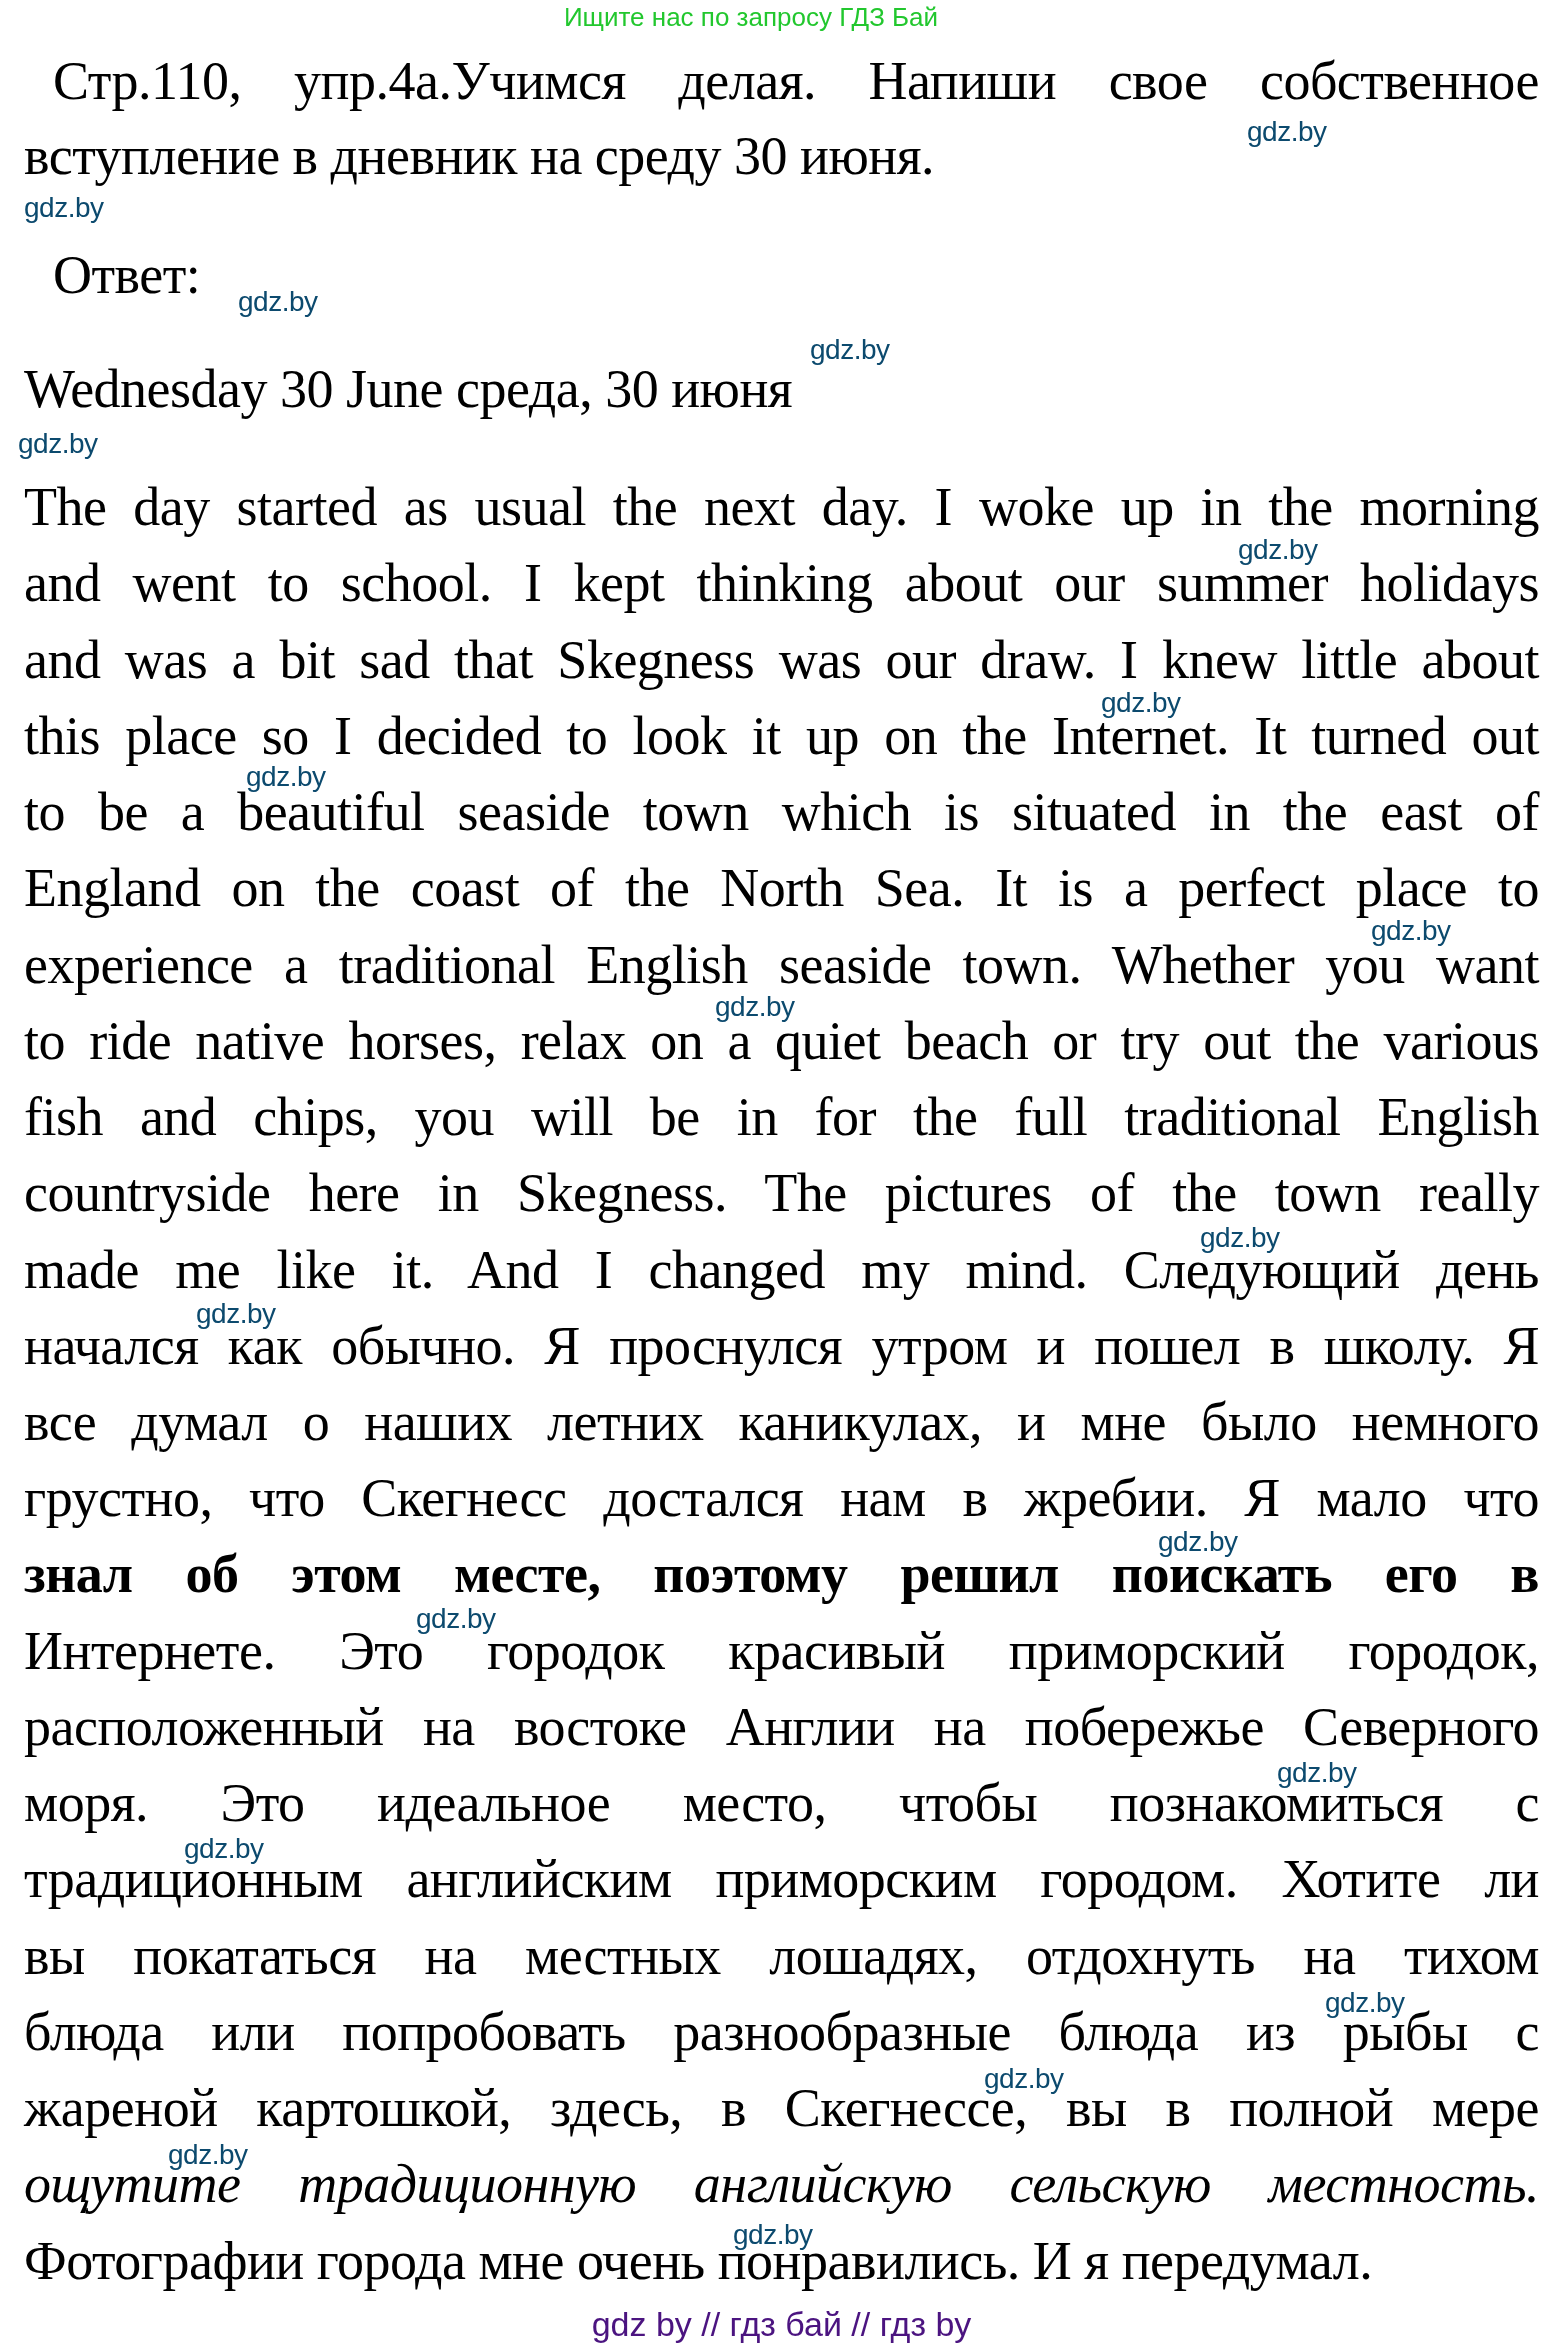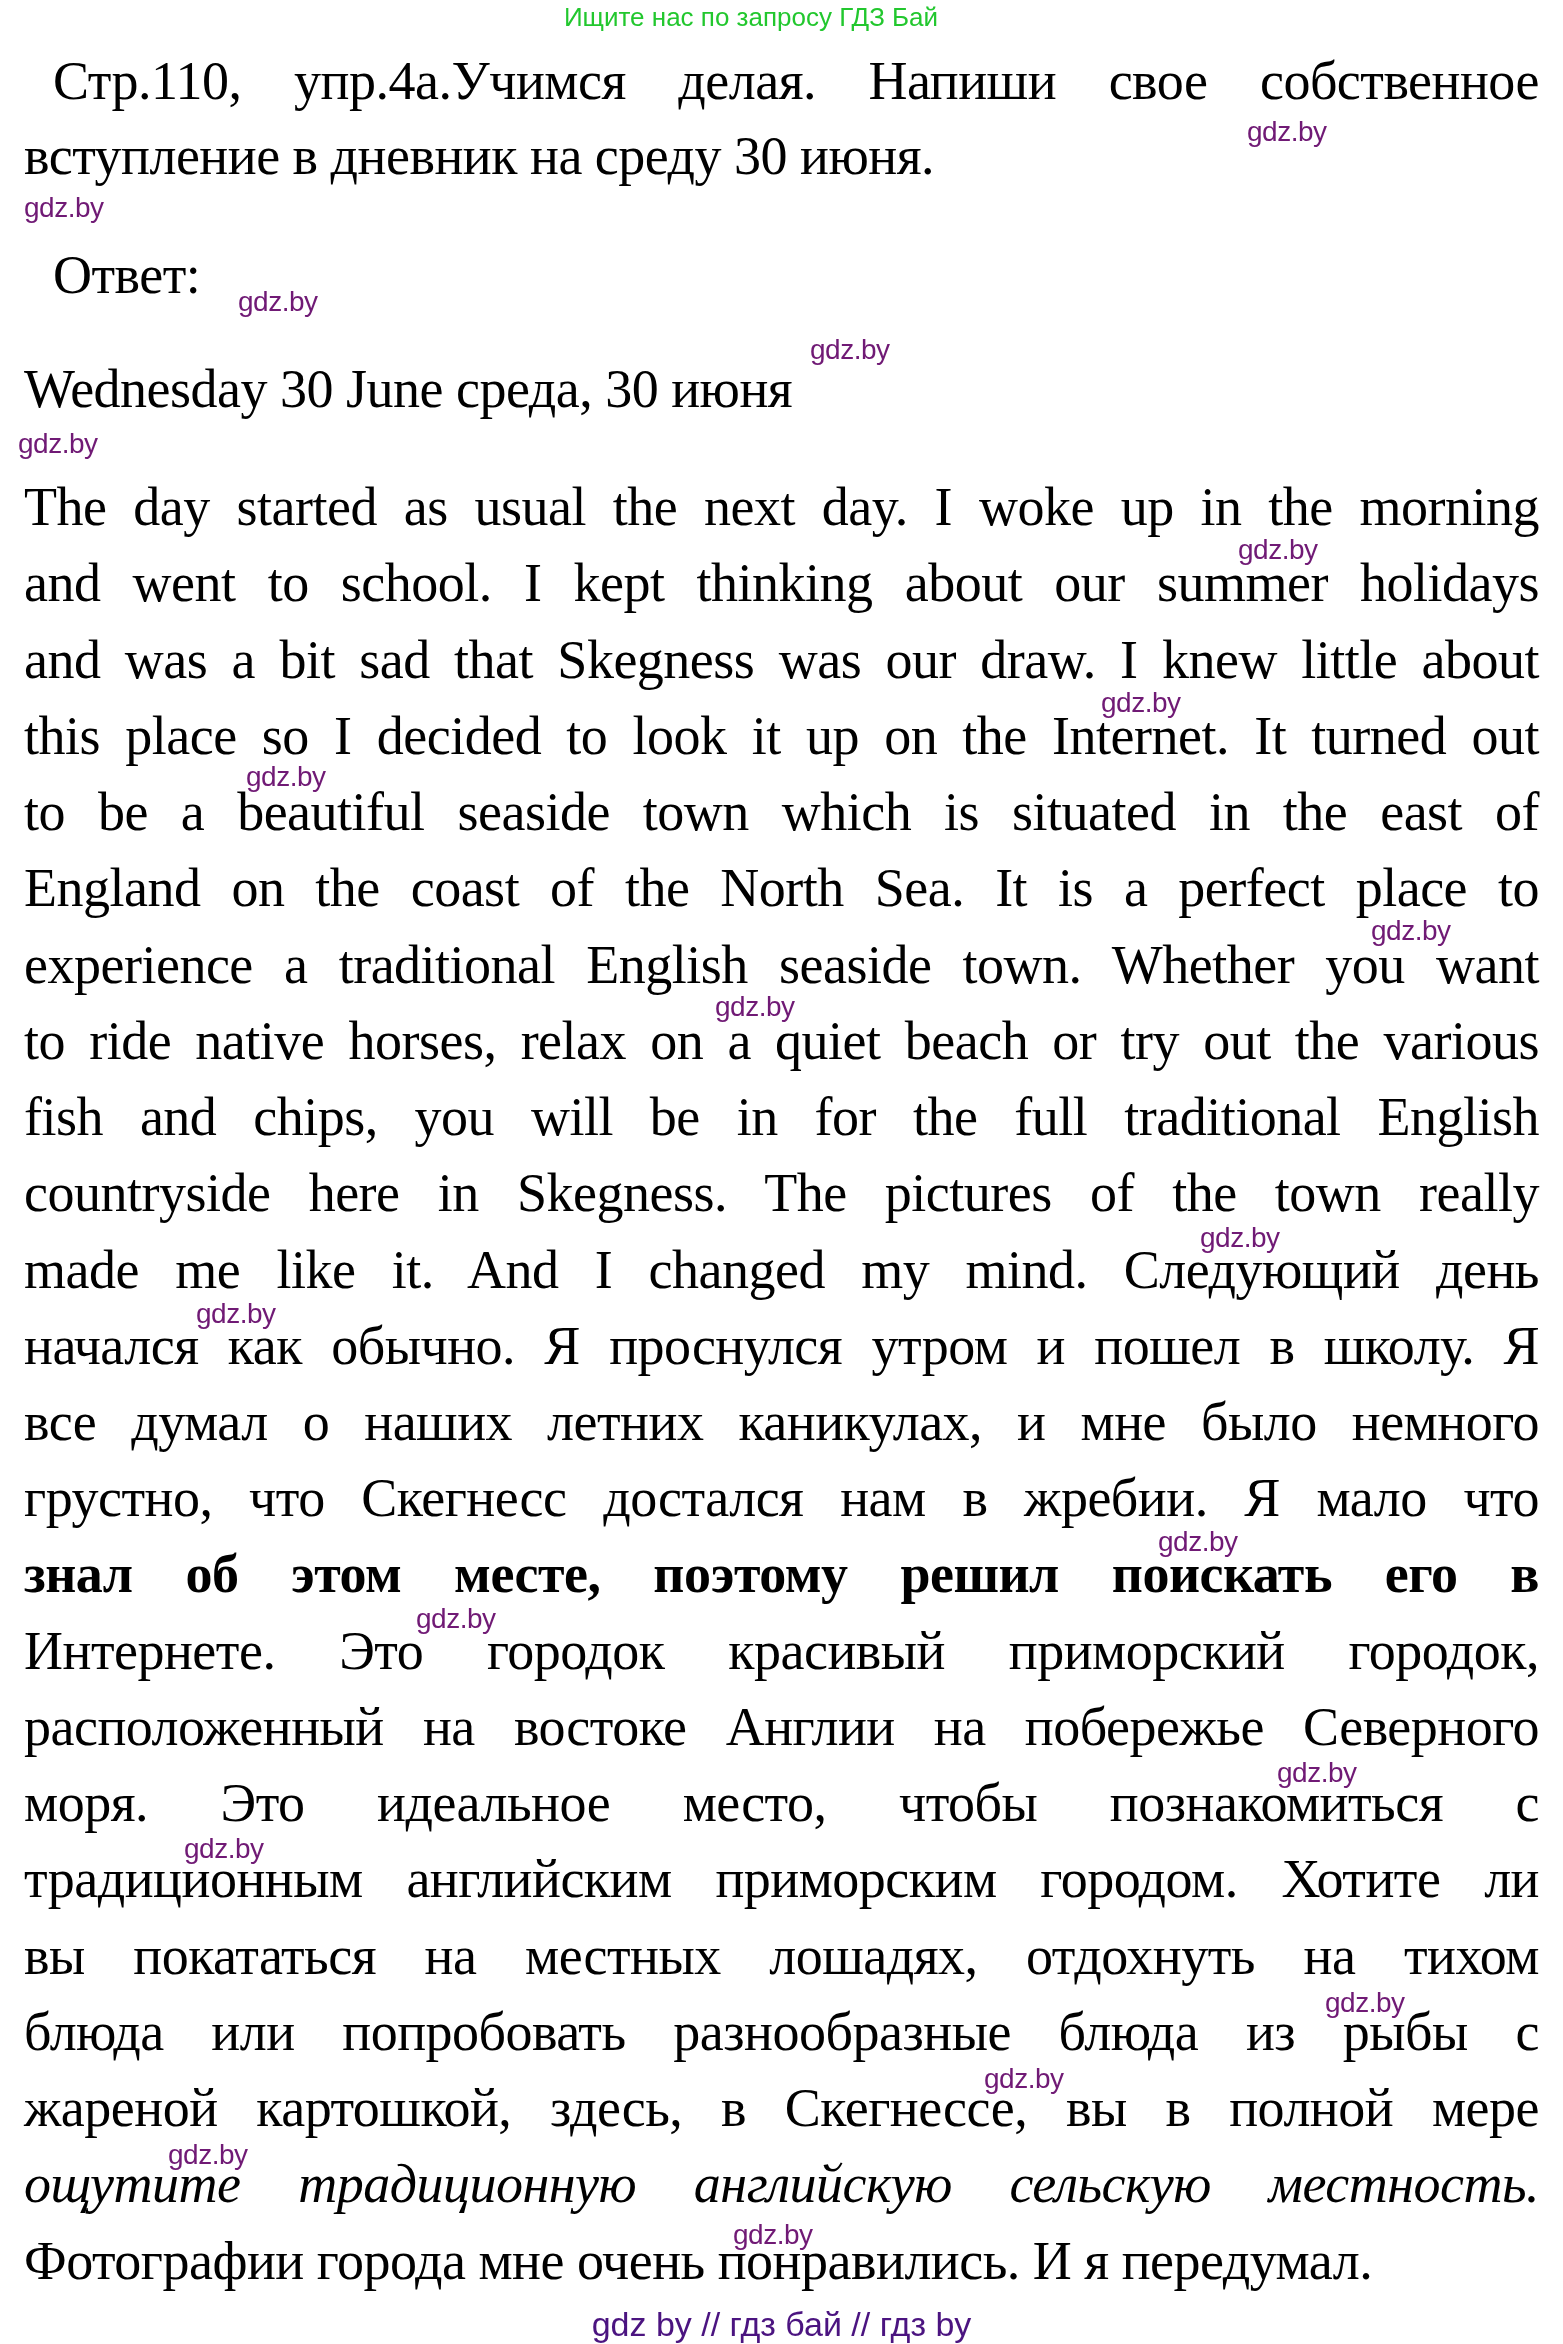--- a/index.html
+++ b/index.html
@@ -5,21 +5,21 @@
   html, body { margin:0; padding:0; background:#ffffff; }
   body { width:1563px; height:2344px; position:relative; overflow:hidden; }
   .banner { position:absolute; top:0; left:0; width:1502px; text-align:center;
     font-family:"Liberation Sans", sans-serif; font-size:26px; color:#22c72e; line-height:34px; }
   .footer { position:absolute; top:2307px; left:0; width:1563px; text-align:center;
     font-family:"Liberation Sans", sans-serif; font-size:34px; color:#4b1480; line-height:34px; }
   .line { position:absolute; left:24px; width:1515px; font-family:"Liberation Serif", serif;
     font-size:54px; color:#000; line-height:69px; white-space:nowrap; letter-spacing:-0.5px; }
   .just { text-align:justify; text-align-last:justify; white-space:normal; }
   .bold { font-weight:normal;margin-left:29px; }
-  .wm { position:absolute; font-family:"Liberation Sans", sans-serif; font-size:28px; color:#701a75;
+  .wm { position:absolute; font-family:"Liberation Sans", sans-serif; font-size:28px; color:#0c4a6e;
     line-height:30px; letter-spacing:-0.5px; }
 </style>
 </head>
 <body>
 
 <div class="banner">Ищите нас по запросу ГДЗ Бай</div>
 
 <div class="line just" style="top:47px;"><span class="bold">Стр.110, упр.4а.</span><span>Учимся делая. Напиши свое собственное</span></div>
 <div class="line" style="top:122px;">вступление в дневник на среду 30 июня.</div>
 

